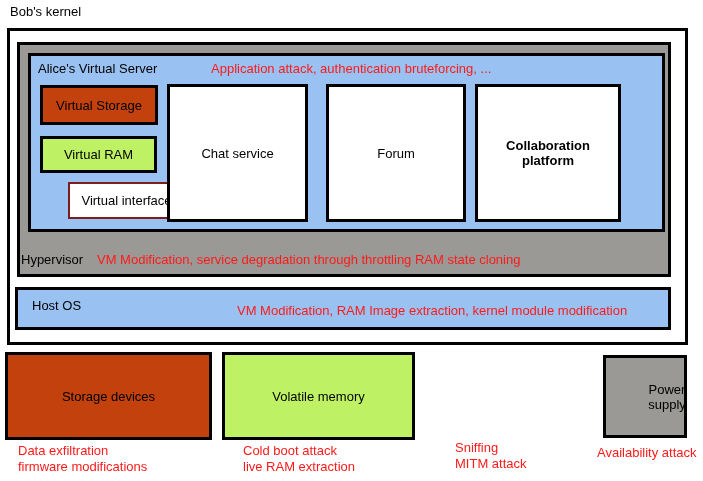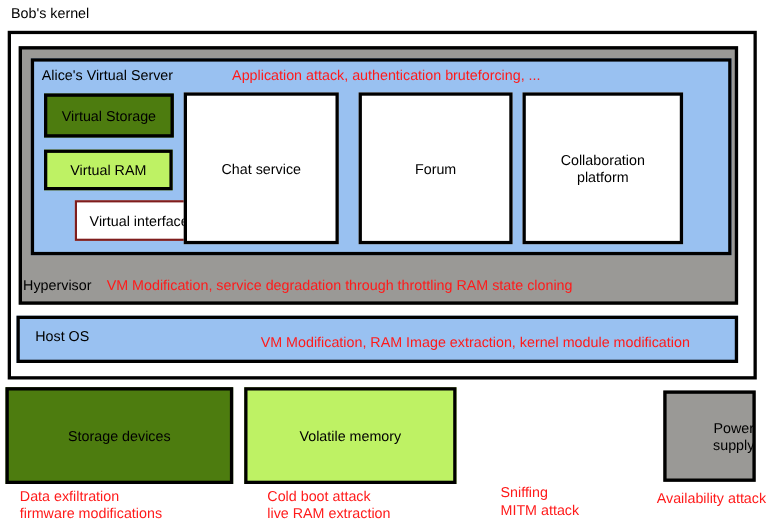--- a/index.html
+++ b/index.html
@@ -10,21 +10,21 @@
     font-family:"Liberation Sans","DejaVu Sans",sans-serif;
     font-size:13px;
     color:#000000;
     overflow:hidden;
   }
   .abs { position:absolute; box-sizing:border-box; }
   .box { border:3px solid #000000; }
   .thinbox { border:2px solid #7f1d1d;margin-left:28px; }
   .center { display:flex; align-items:center; justify-content:center; text-align:center; }
   .bg-white  { background:#ffffff;align-items:center; }
-  .bg-green  { background:#4d7c0f; }
+  .bg-green  { background:#c2410c; }
   .bg-yellow { background:#bef264; }
   .bg-blue   { background:#99c1f1; }
   .bg-gray   { background:#9a9996;padding-left:44px; }
   .red { color:#ff1a1a; }
   .lines { line-height:15.5px; white-space:pre-line; }
 </style>
 </head>
 <body>
 
 <div class="canvas">
@@ -54,21 +54,21 @@
   </div>
 
   <div class="abs box bg-white center" style="left:167px; top:84px; width:141px; height:138px;">
     <span>Chat service</span>
   </div>
 
   <div class="abs box bg-white center" style="left:326px; top:84px; width:140px; height:138px;">
     <span>Forum</span>
   </div>
 
-  <div class="abs box bg-white center" style="left:475px; top:84px; width:146px; height:138px;">
+  <div class="abs box bg-white center" style="left:475px; top:84px; width:146px; height:138px;font-weight:bold;">
     <span style="max-width:105px;">Collaboration platform</span>
   </div>
 
   <div class="abs" style="left:21px; top:252px;">Hypervisor</div>
   <div class="abs red" style="left:97px; top:252px;">VM Modification, service degradation through throttling RAM state cloning</div>
 
   <div class="abs box bg-blue" style="left:15px; top:287px; width:656px; height:43px;"></div>
   <div class="abs" style="left:32px; top:298px;">Host OS</div>
   <div class="abs red" style="left:237px; top:303px;">VM Modification, RAM Image extraction, kernel module modification</div>
 

